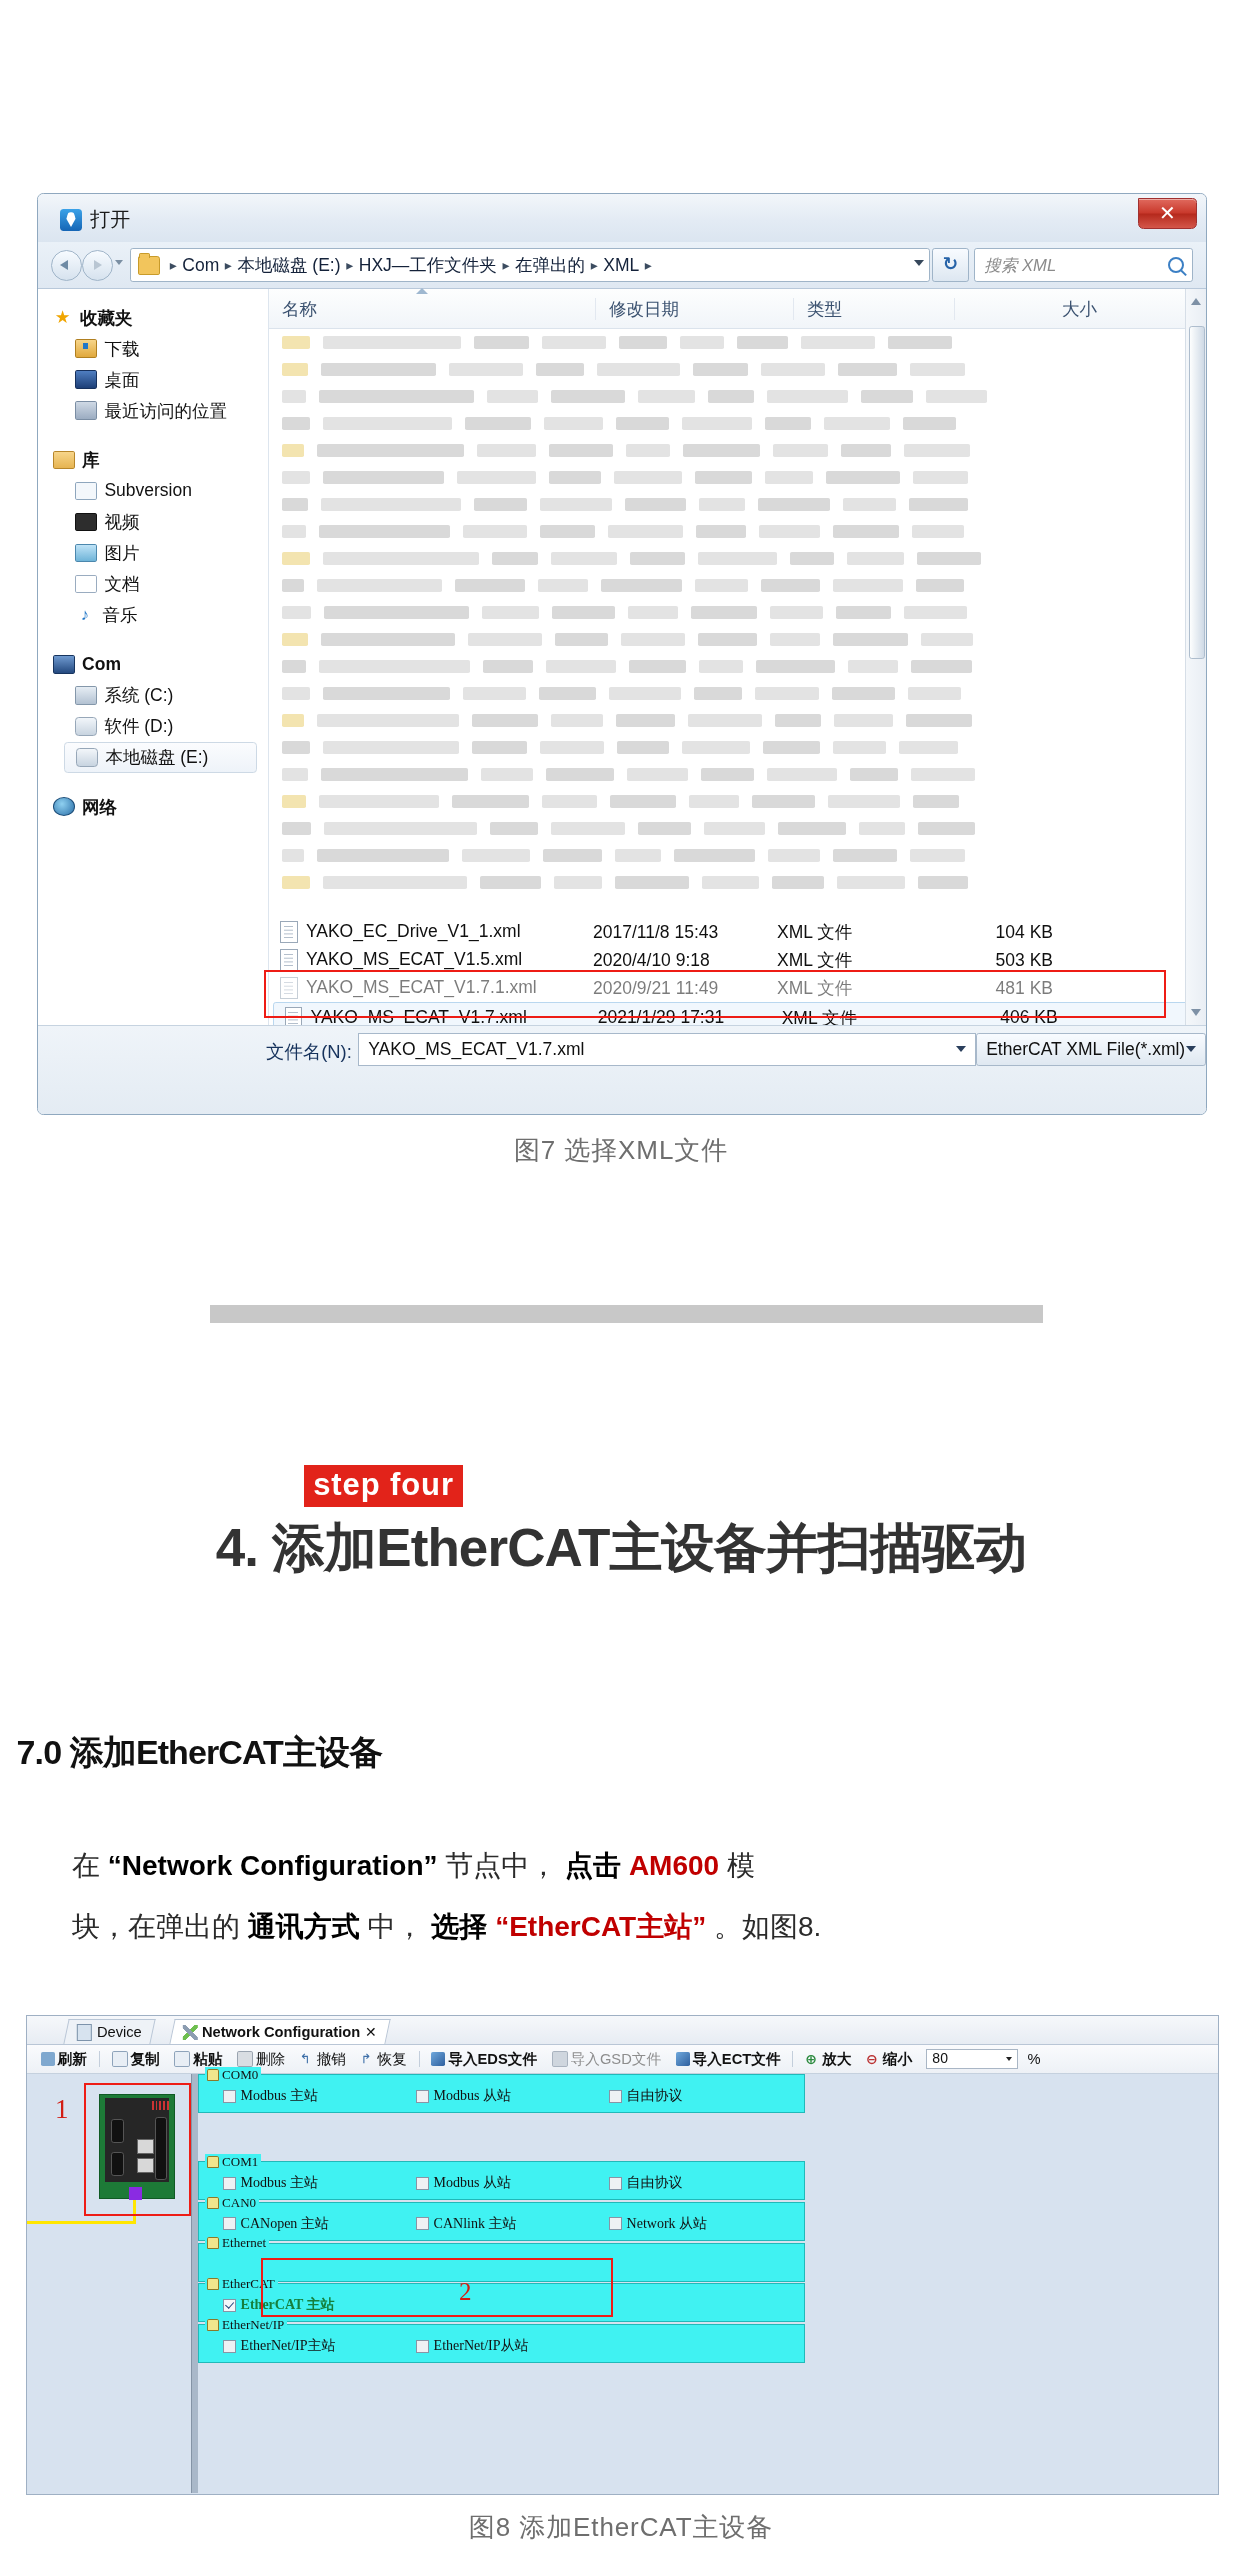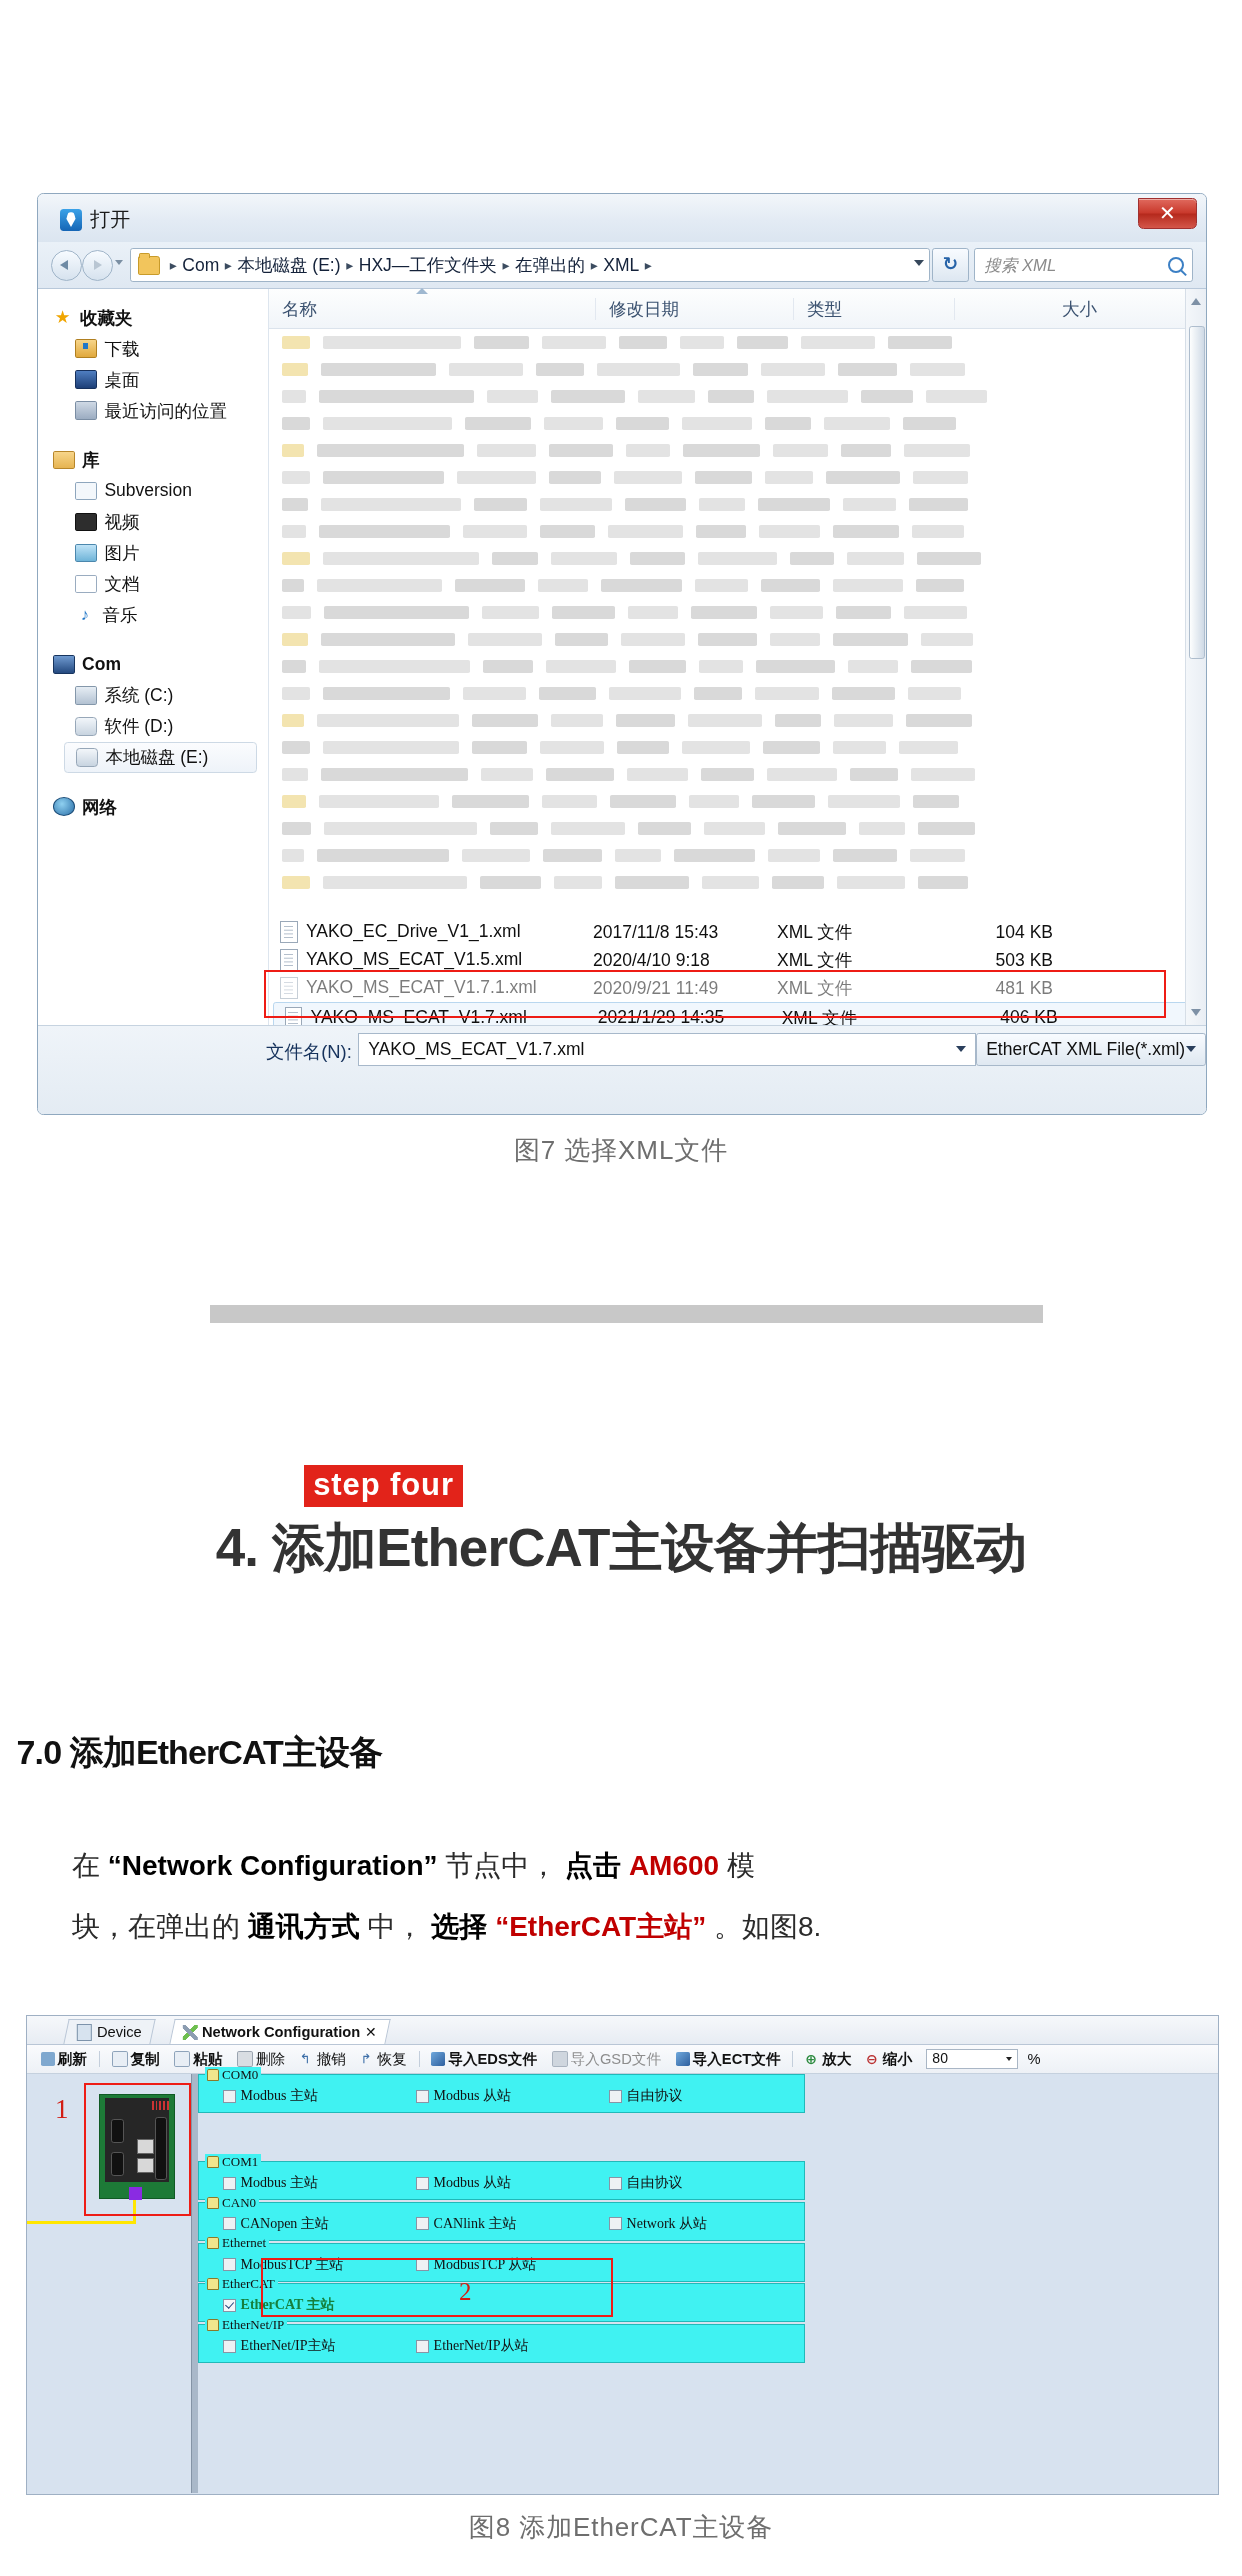--- a/index.html
+++ b/index.html
@@ -765,21 +765,21 @@
               </span>
             <span class="fd">2020/9/21 11:49</span>
             <span class="ft">XML 文件</span>
             <span class="fs">481 KB</span>
           </div>
           <div class="filerow row-selected">
             <span class="fn">
                 <span class="xml-ico"></span>
                 <span>YAKO_MS_ECAT_V1.7.xml</span>
               </span>
-            <span class="fd">2021/1/29 14:35</span>
+            <span class="fd">2021/1/29 17:31</span>
             <span class="ft">XML 文件</span>
             <span class="fs">406 KB</span>
           </div>
           <div class="filerow row-fade">
             <span class="fn">
                 <span class="xml-ico"></span>
                 <span>YAKO_MS_ECAT_V1.8.xml</span>
               </span>
             <span class="fd">2021/1/29 8:25</span>
             <span class="ft">XML 文件</span>
@@ -979,30 +979,20 @@
                 <span>Network 从站</span>
               </label>
           </div>
         </div>
 
         <div class="grp" style="height:37px;">
           <div class="gtitle">
               <span class="plug"></span>
               <span>Ethernet</span>
             </div>
-          <div class="gcontent">
-            <label class="cb w1">
-                <span class="box"></span>
-                <span>ModbusTCP 主站</span>
-              </label>
-            <label class="cb w2">
-                <span class="box"></span>
-                <span>ModbusTCP 从站</span>
-              </label>
-          </div>
         </div>
 
         <div class="grp" style="height:37px;">
           <div class="gtitle">
               <span class="plug"></span>
               <span>EtherCAT</span>
             </div>
           <div class="gcontent">
             <label class="cb w1">
                 <span class="box chk"></span>

